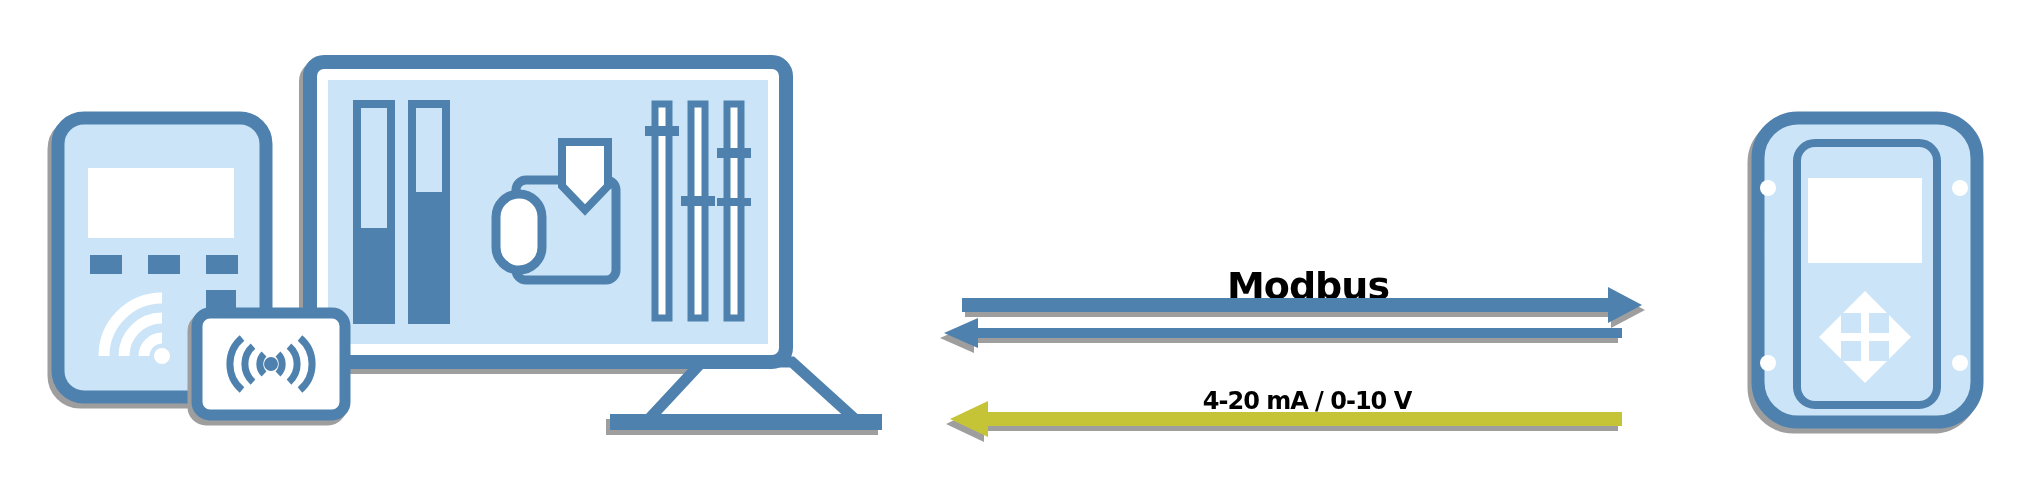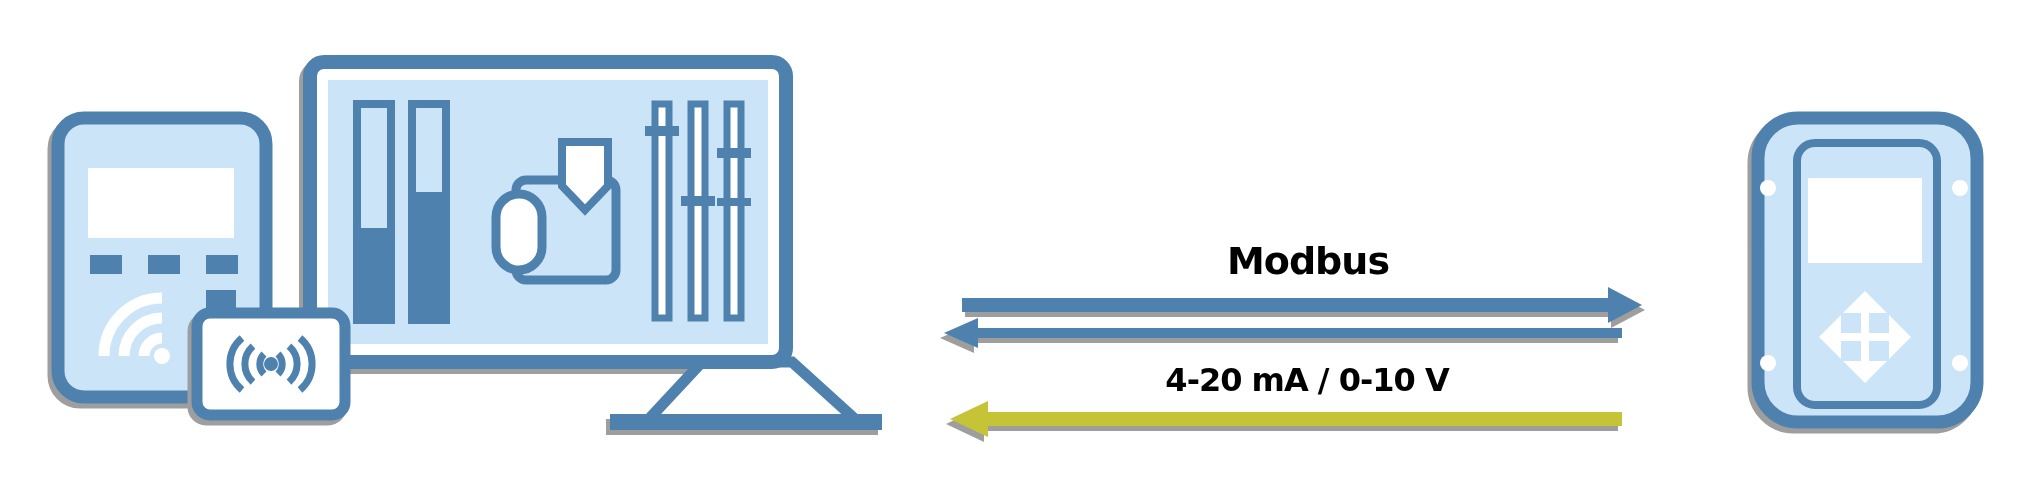--- a/index.html
+++ b/index.html
@@ -10,23 +10,23 @@
            font-family:"DejaVu Sans", sans-serif;}
   .abs{position:absolute;}
   svg{display:block;overflow:visible;}
   .f-blue{fill:var(--blue);}   .s-blue{stroke:var(--blue);}
   .f-light{fill:var(--light);} .f-white{fill:#ffffff;}
   .s-white{stroke:#ffffff;}    .f-yellow{fill:var(--yellow);}
   .nf{fill:none;}              .ns{stroke:none;}
   .shl{filter:drop-shadow(-4px 5px 0 var(--shadow));}
   .shr{filter:drop-shadow(3px 5px 0 var(--shadow));}
   .lbl{position:absolute;font-weight:bold;color:var(--ink);text-align:center;
-       letter-spacing:-1px;line-height:1.05;white-space:nowrap;}
+       letter-spacing:-1px;line-height:1.05;white-space:nowrap;margin-top:25px;}
   #label-digital{left:1158px;top:242px;width:300px;font-size:38px;}
-  #label-analog{left:1157px;top:364px;width:300px;font-size:32px;text-align:center;}
+  #label-analog{left:1157px;top:364px;width:300px;font-size:24px;text-align:center;}
 </style>
 </head>
 <body>
 
 <div class="diagram">
 
   <svg class="abs shl" style="left:50px;top:110px;" width="230" height="295" viewBox="0 0 230 295">
     <rect x="8" y="8" width="208" height="279" rx="26" class="f-light s-blue" stroke-width="13"></rect>
     <rect x="38" y="58" width="146" height="70" class="f-white ns"></rect>
     <g>

